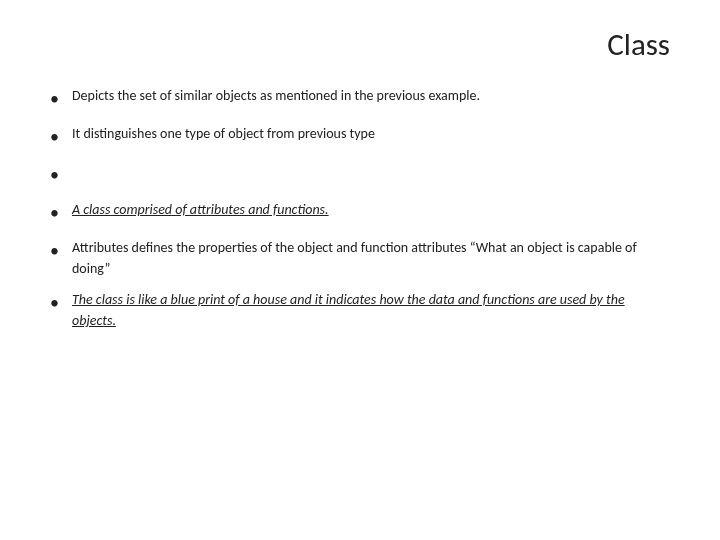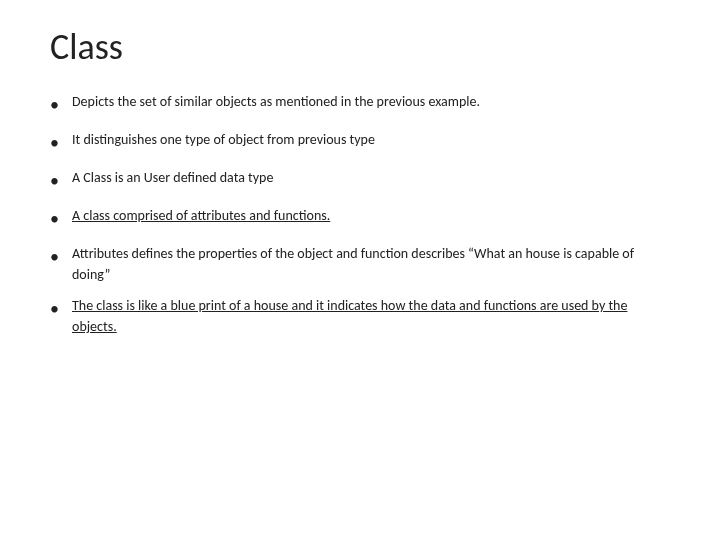--- a/index.html
+++ b/index.html
@@ -20,22 +20,22 @@
 
     .page {
       width: 720px;
       height: 540px;
       padding: 20px 50px 20px 50px;
       display: flex;
       flex-direction: column;
     }
 
     .title {
-      text-align: left;
-      font-size: 36px;
+      text-align: right;
+      font-size: 31px;
       font-weight: 400;
       color: #222222;
       margin-bottom: 22px;
       margin-top: 5px;
       font-family: 'Calibri', Arial, sans-serif;
     }
 
     .bullet-list {
       list-style: none;
       padding: 0;
@@ -60,47 +60,47 @@
     }
 
     .bullet-text {
       font-size: 14px;
       color: #222222;
       line-height: 1.5;
     }
 
     .underline {
       text-decoration: underline;
+      font-style: italic;
     }
   </style>
 </head>
 <body>
 
 <div class="page">
   <h1 class="title">Class</h1>
 
   <ul class="bullet-list">
   <li class="bullet-item">
         <span class="bullet-dot">•</span>
         <span class="bullet-text">Depicts the set of similar objects as mentioned in the previous example.</span>
       </li>
       <li class="bullet-item">
         <span class="bullet-dot">•</span>
         <span class="bullet-text">It distinguishes one type of object from previous type</span>
       </li>
       <li class="bullet-item">
         <span class="bullet-dot">•</span>
-        <span class="bullet-text">A Class is an User defined data type</span>
       </li>
       <li class="bullet-item">
         <span class="bullet-dot">•</span>
         <span class="bullet-text underline">A class comprised of attributes and functions.</span>
       </li>
       <li class="bullet-item">
         <span class="bullet-dot">•</span>
-        <span class="bullet-text">Attributes defines the properties of the object and function describes “What an house is capable of doing”</span>
+        <span class="bullet-text">Attributes defines the properties of the object and function attributes “What an object is capable of doing”</span>
       </li>
       <li class="bullet-item">
         <span class="bullet-dot">•</span>
         <span class="bullet-text underline">The class is like a blue print of a house and it indicates how the data and functions are used by the objects.</span>
       </li>
     </ul>
 </div>
 
 </body></html>

